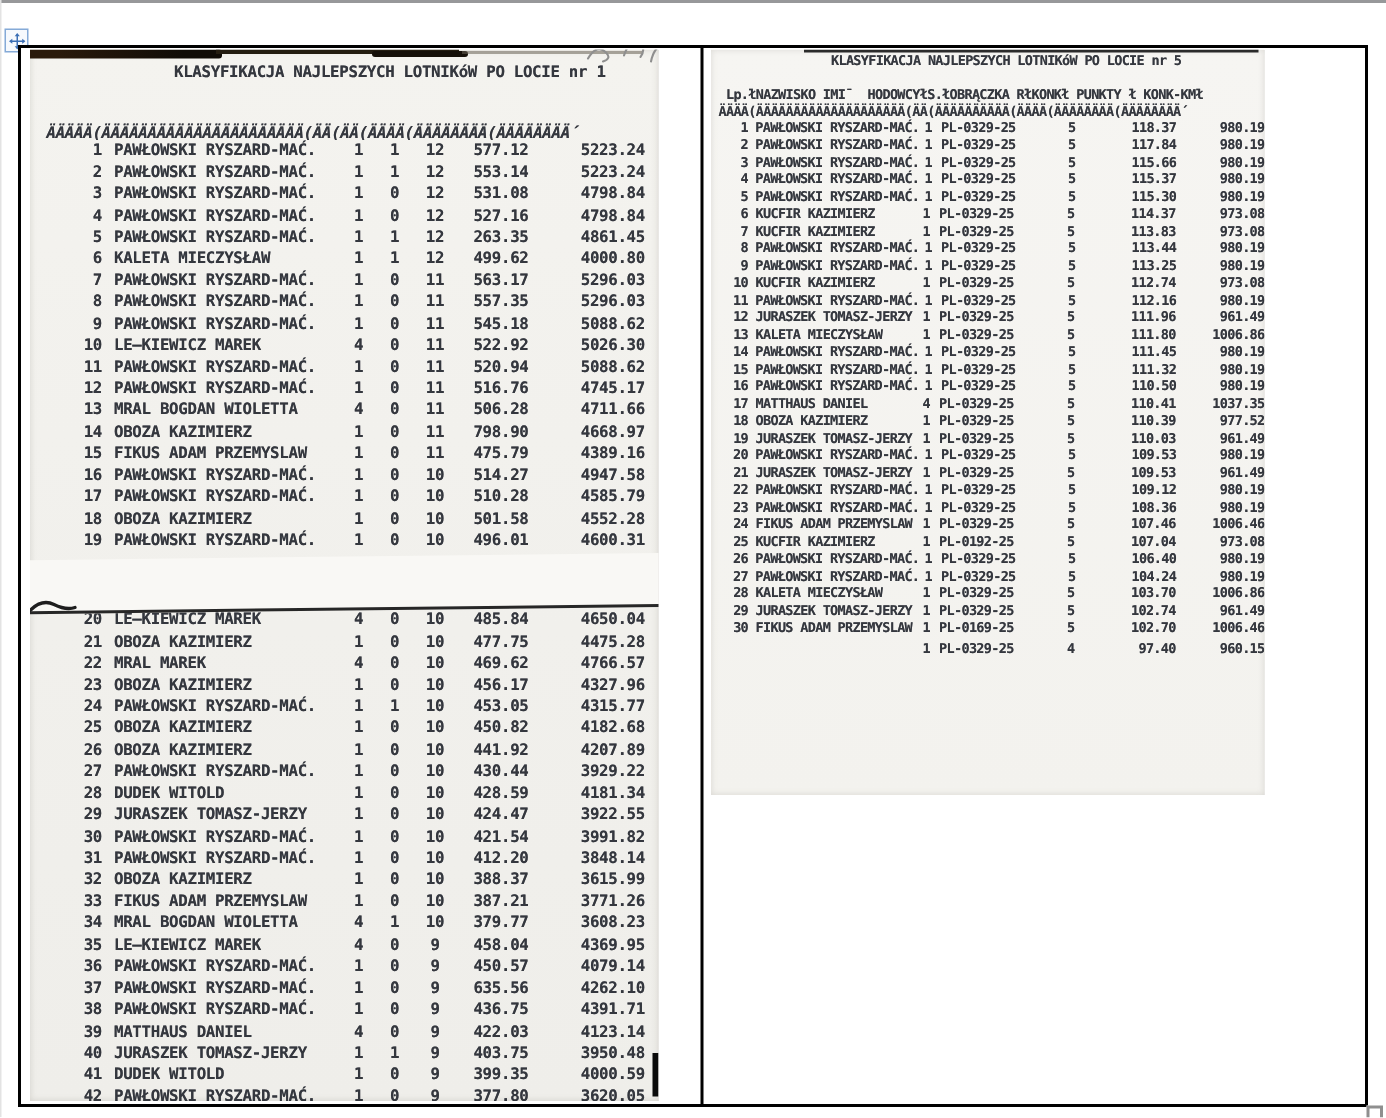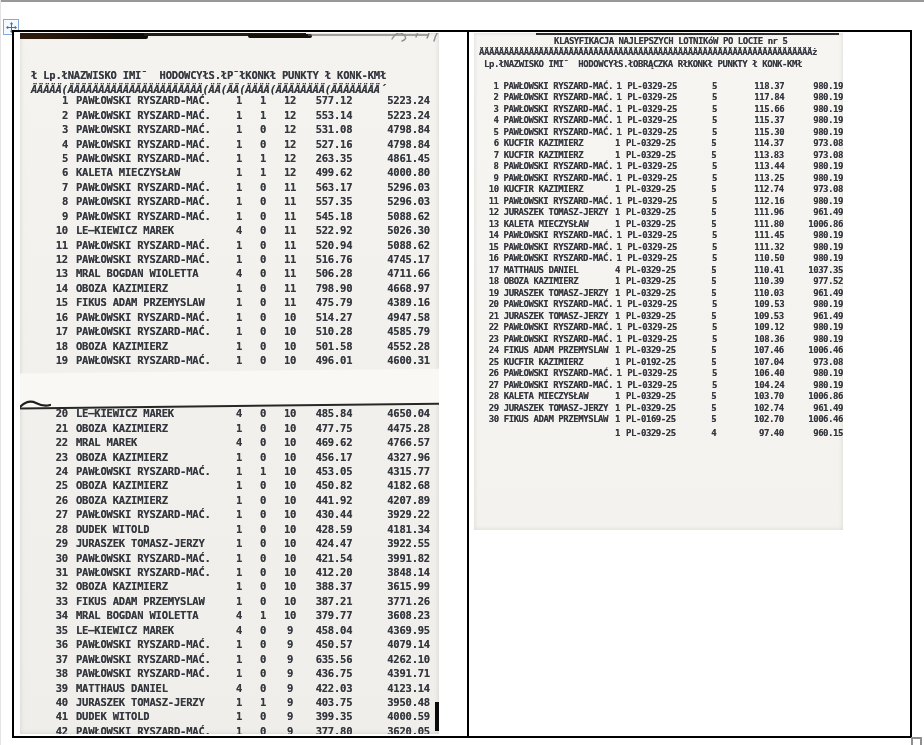--- a/index.html
+++ b/index.html
@@ -108,21 +108,21 @@
 
     <div class="photo photo-left">
       <div class="strip1"></div>
       <div class="strip2"></div>
       <div class="strip3"></div>
       <div class="strip4"></div>
       <svg class="handwriting" width="60" height="26" viewBox="0 0 60 26">
         <path d="M4 20 q6 -10 12 -4 q4 4 -2 6 M28 18 q4 -12 10 -8 q5 3 1 9 M46 22 q2 -10 9 -12" fill="none" stroke="#8f8f8f" stroke-width="1.4" stroke-linecap="round"></path>
       </svg>
 
-      <div class="mono pl-txt l-head">ł Lp.łNAZWISKO IMI¯  HODOWCYłS.łP¯łKONKł PUNKTY ł KONK-KMł</div>
+      <div class="mono pl-txt l-title">KLASYFIKACJA NAJLEPSZYCH LOTNIKóW PO LOCIE nr 1</div>
       <div class="mono pl-txt l-rule2">ÄÄÄÄÄ(ÄÄÄÄÄÄÄÄÄÄÄÄÄÄÄÄÄÄÄÄÄÄ(ÄÄ(ÄÄ(ÄÄÄÄ(ÄÄÄÄÄÄÄÄ(ÄÄÄÄÄÄÄÄ´</div>
 
       <div class="l-rows-top pl-txt">
 
       <div class="lrow">
             <span class="lp">1</span>
             <span class="nm">PAWŁOWSKI RYSZARD-MAĆ.</span>
             <span class="s">1</span>
             <span class="p">1</span>
             <span class="k">12</span>
@@ -507,22 +507,22 @@
       <div class="seam-band"></div>
       <svg class="pen-hook" width="34" height="20" viewBox="0 0 34 20">
         <path d="M2 14 q8 -8 16 -4 q8 4 14 2" fill="none" stroke="#1e1e1e" stroke-width="2.2" stroke-linecap="round"></path>
       </svg>
       <div class="ink-bar"></div>
     </div>
 
     <div class="photo photo-right">
       <div class="r-rule-top"></div>
       <div class="mono pr-txt r-title">KLASYFIKACJA NAJLEPSZYCH LOTNIKóW PO LOCIE nr 5</div>
-      <div class="mono pr-txt r-rule1">ÄÄÄÄÄÄÄÄÄÄÄÄÄÄÄÄÄÄÄÄÄÄÄÄÄÄÄÄÄÄÄÄÄÄÄÄÄÄÄÄÄÄÄÄÄÄÄÄÄÄÄÄÄÄÄÄÄÄÄÄÄÄÄÄÄÄÄż</div>
       <div class="mono pr-txt r-head"> Lp.łNAZWISKO IMI¯  HODOWCYłS.łOBRĄCZKA RłKONKł PUNKTY ł KONK-KMł</div>
+      <div class="mono pr-txt r-rule2">ÄÄÄÄ(ÄÄÄÄÄÄÄÄÄÄÄÄÄÄÄÄÄÄÄÄ(ÄÄ(ÄÄÄÄÄÄÄÄÄÄ(ÄÄÄÄ(ÄÄÄÄÄÄÄÄ(ÄÄÄÄÄÄÄÄ´</div>
 
       <div class="r-rows pr-txt">
 
       <div class="rrow">
             <span class="lp">1</span>
             <span class="nm">PAWŁOWSKI RYSZARD-MAĆ.</span>
             <span class="s">1</span>
             <span class="rg">PL-0329-25</span>
             <span class="k">5</span>
             <span class="pt">118.37</span>

